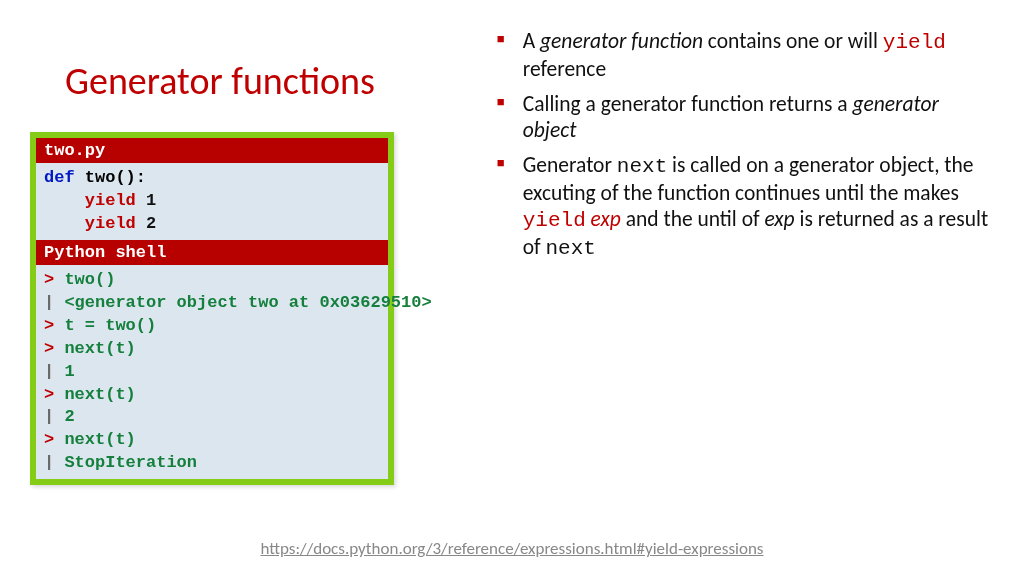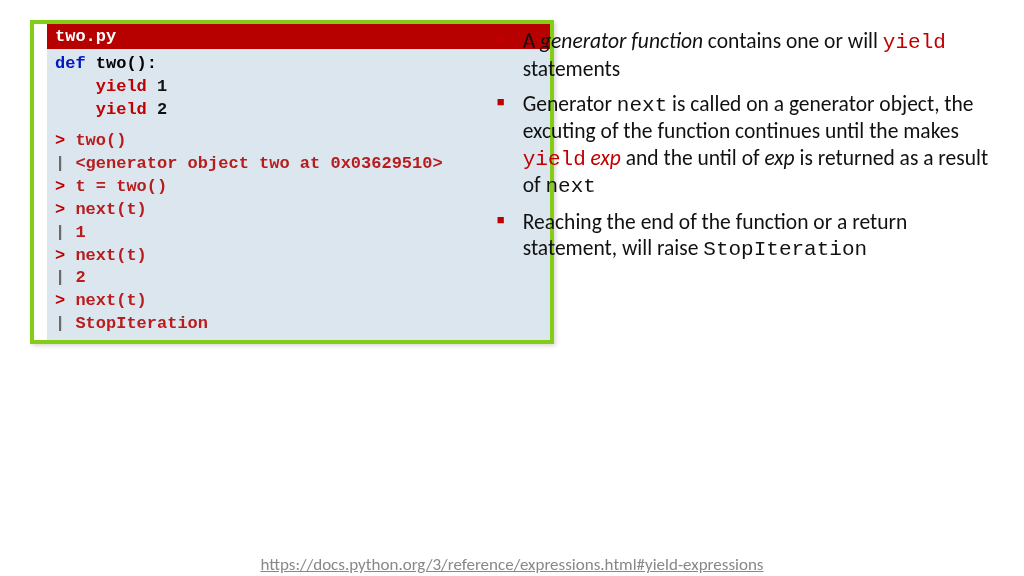--- a/index.html
+++ b/index.html
@@ -25,25 +25,24 @@
     width: 52%;
     padding-top: 8px;
   }
   .title {
     font-size: 38px;
     color: #c00000;
     font-weight: 400;
     margin: 38px 0 28px 35px;
   }
   .code-box {
-    border: 4px solid #84cc16;
+    border: 6px solid #84cc16;
     margin-left: 0;
-    width: 524px;
+    width: 364px;
     box-shadow: 2px 2px 4px rgba(0,0,0,0.15);
-    padding-left: 13px;
   }
   .code-header {
     background: #b70000;
     color: #fff;
     font-family: 'Courier New', monospace;
     font-weight: bold;
     font-size: 17px;
     padding: 3px 8px;
   }
   .code-body {
@@ -53,21 +52,21 @@
     font-size: 17px;
     padding: 4px 8px;
     line-height: 1.35;
     white-space: pre;
   }
   .kw-def { color: #0017c4; font-family: Liberation Mono, monospace; }
   .kw-yield { color: #c00000; }
   .num { color: #111; }
   .prompt-in { color: #c00000; }
   .prompt-out { color: #6a6a6a; }
-  .shell-line { color: #b91c1c; }
+  .shell-line { color: #15803d; }
   ul.bullets {
     list-style: none;
     padding-left: 4px;
   }
   ul.bullets > li {
     position: relative;
     padding-left: 26px;
     font-size: 21.5px;
     line-height: 1.22;
     margin-bottom: 9px;
@@ -79,58 +78,60 @@
     left: 0;
     top: 3px;
     font-size: 13px;
     color: #c00000;
   }
   .ital { font-style: italic; text-align: right; }
   .mono { font-family: 'Courier New', monospace; font-size: 21px; }
   .mono-red { font-family: 'Courier New', monospace; color: #c00000; font-size: 21px; }
   .footer-link {
     position: absolute;
-    bottom: 1px;
+    bottom: 17px;
     left: 0;
     width: 100%;
     text-align: center;
     font-size: 17px;
   }
   .footer-link span {
     color: #888;
     text-decoration: underline;
   }
 </style>
 </head>
 <body>
 
 <div class="slide">
   <div class="left-col">
+    <h1 class="title">Generator functions</h1>
 
     <div class="code-box">
       <div class="code-header">two.py</div>
       <div class="code-body"><span class="kw-def">def</span><span> two():</span>
 <span class="kw-yield">    yield</span><span class="num"> 1</span>
 <span class="kw-yield">    yield</span><span class="num"> 2</span></div>
+      <div class="code-header">Python shell</div>
       <div class="code-body"><span class="prompt-in">&gt;</span><span class="shell-line"> two()</span>
 <span class="prompt-out">|</span><span class="shell-line"> &lt;generator object two at 0x03629510&gt;</span>
 <span class="prompt-in">&gt;</span><span class="shell-line"> t = two()</span>
 <span class="prompt-in">&gt;</span><span class="shell-line"> next(t)</span>
 <span class="prompt-out">|</span><span class="shell-line"> 1</span>
 <span class="prompt-in">&gt;</span><span class="shell-line"> next(t)</span>
 <span class="prompt-out">|</span><span class="shell-line"> 2</span>
 <span class="prompt-in">&gt;</span><span class="shell-line"> next(t)</span>
 <span class="prompt-out">|</span><span class="shell-line"> StopIteration</span></div>
     </div>
   </div>
 
   <div class="right-col">
     <ul class="bullets">
-      <li><span>A </span><span class="ital">generator function</span><span> contains one or will </span><span class="mono-red">yield</span><span> statements</span></li>
+      <li><span>A </span><span class="ital">generator function</span><span> contains one or will </span><span class="mono-red">yield</span><span> reference</span></li>
+      <li><span>Calling a generator function returns a </span><span class="ital">generator object</span></li>
       <li><span>Generator </span><span class="mono">next</span><span> is called on a generator object, the excuting of the function continues until the makes </span><span class="mono-red">yield</span><span> </span><span class="ital" style="color:#c00000">exp</span><span> and the until of </span><span class="ital">exp</span><span> is returned as a result of </span><span class="mono">next</span></li>
-      <li><span>Reaching the end of the function or a return statement, will raise </span><span class="mono">StopIteration</span></li>
     </ul>
   </div>
 </div>
 
 <div class="footer-link">
   <span>https://docs.python.org/3/reference/expressions.html#yield-expressions</span>
 </div>
 
 </body></html>

